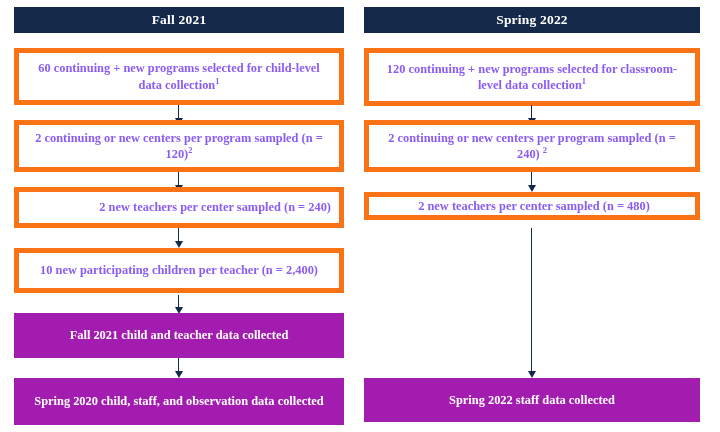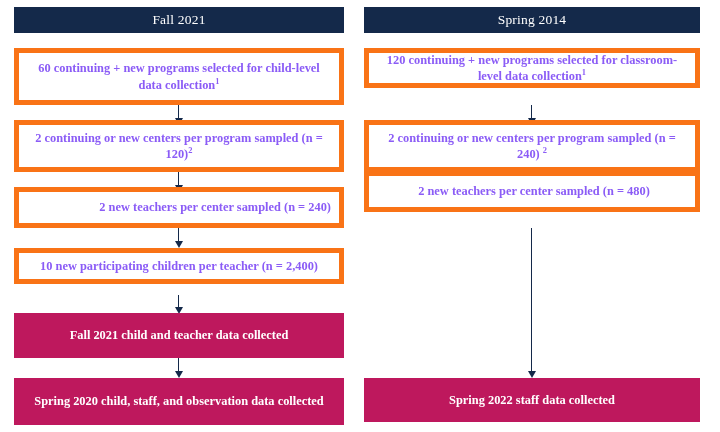--- a/index.html
+++ b/index.html
@@ -27,21 +27,21 @@
   .col-right { left: 364px; width: 336px; }
 
   .season-header {
     position: absolute;
     left: 0;
     top: 7px;
     width: 100%;
     height: 26px;
     background: #14294a;
     color: #ffffff;
-    font-weight: normal;
+    font-weight: bold;
     font-size: 13.5px;
     display: flex;
     align-items: center;
     justify-content: center;
     box-sizing: border-box;
     letter-spacing: 0.2px;
   }
 
   .node {
     position: absolute;
@@ -56,21 +56,21 @@
     font-size: 12.4px;
     line-height: 1.32;
     padding: 2px 8px;
   }
   .node.outline {
     background: #ffffff;
     border: 5px solid #f97316;
     color: #8b5cf6;
   }
   .node.filled {
-    background: #be185d;
+    background: #a21caf;
     border: none;
     color: #ffffff;
   }
   .node .txt { display: block; width: 100%; }
   sup {
     font-size: 0.68em;
     vertical-align: super;
     line-height: 0;
   }
 
@@ -117,59 +117,59 @@
     </div>
 
     <div class="arrow" style="left:164px; top:172px; height:13px;"></div>
 
     <div class="node outline" style="top:187px; height:41px;text-align:right;">
       <span class="txt">2 new teachers per center sampled (n = 240)</span>
     </div>
 
     <div class="arrow" style="left:164px; top:228px; height:13px;"></div>
 
-    <div class="node outline" style="top:248px; height:36px;">
+    <div class="node outline" style="top:248px; height:45px;">
       <span class="txt">10 new participating children per teacher (n = 2,400)</span>
     </div>
 
     <div class="arrow" style="left:164px; top:295px; height:12px;"></div>
 
     <div class="node filled" style="top:313px; height:45px;">
       <span class="txt">Fall 2021 child and teacher data collected</span>
     </div>
 
     <div class="arrow" style="left:164px; top:358px; height:13px;"></div>
 
     <div class="node filled" style="top:378px; height:47px;">
       <span class="txt">Spring 2020 child, staff, and observation data collected</span>
     </div>
 
   </div>
 
   <div class="column col-right">
 
-    <div class="season-header">Spring 2014</div>
+    <div class="season-header">Spring 2022</div>
 
-    <div class="node outline" style="top:48px; height:40px;">
+    <div class="node outline" style="top:48px; height:58px;">
       <span class="txt">
         <span>120 continuing + new programs selected for classroom-level data collection</span><sup>1</sup>
       </span>
     </div>
 
     <div class="arrow" style="left:167px; top:105px; height:13px;"></div>
 
     <div class="node outline" style="top:120px; height:52px;">
       <span class="txt">
         <span>2 continuing or new centers per program sampled (n = 240) </span><sup>2</sup>
       </span>
     </div>
 
     <div class="arrow" style="left:167px; top:172px; height:13px;"></div>
 
-    <div class="node outline" style="top:171px; height:41px;padding-left:12px;">
+    <div class="node outline" style="top:192px; height:28px;padding-left:12px;">
       <span class="txt">2 new teachers per center sampled (n = 480)</span>
     </div>
 
     <div class="arrow" style="left:167px; top:228px; height:143px;"></div>
 
     <div class="node filled" style="top:378px; height:44px;">
       <span class="txt">Spring 2022 staff data collected</span>
     </div>
 
   </div>

